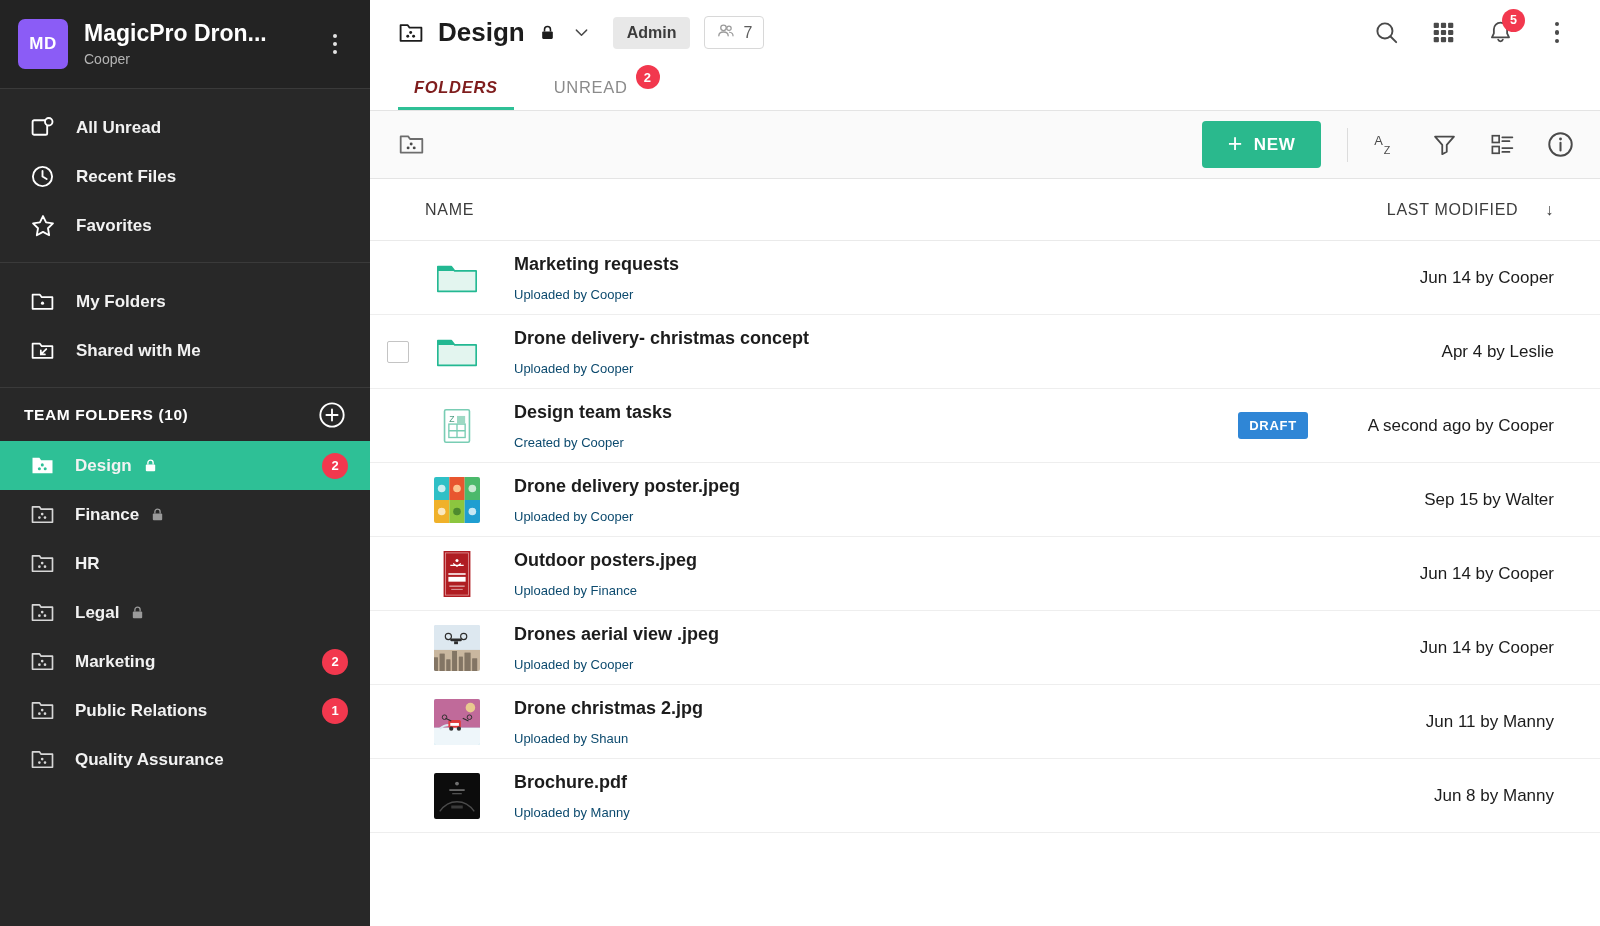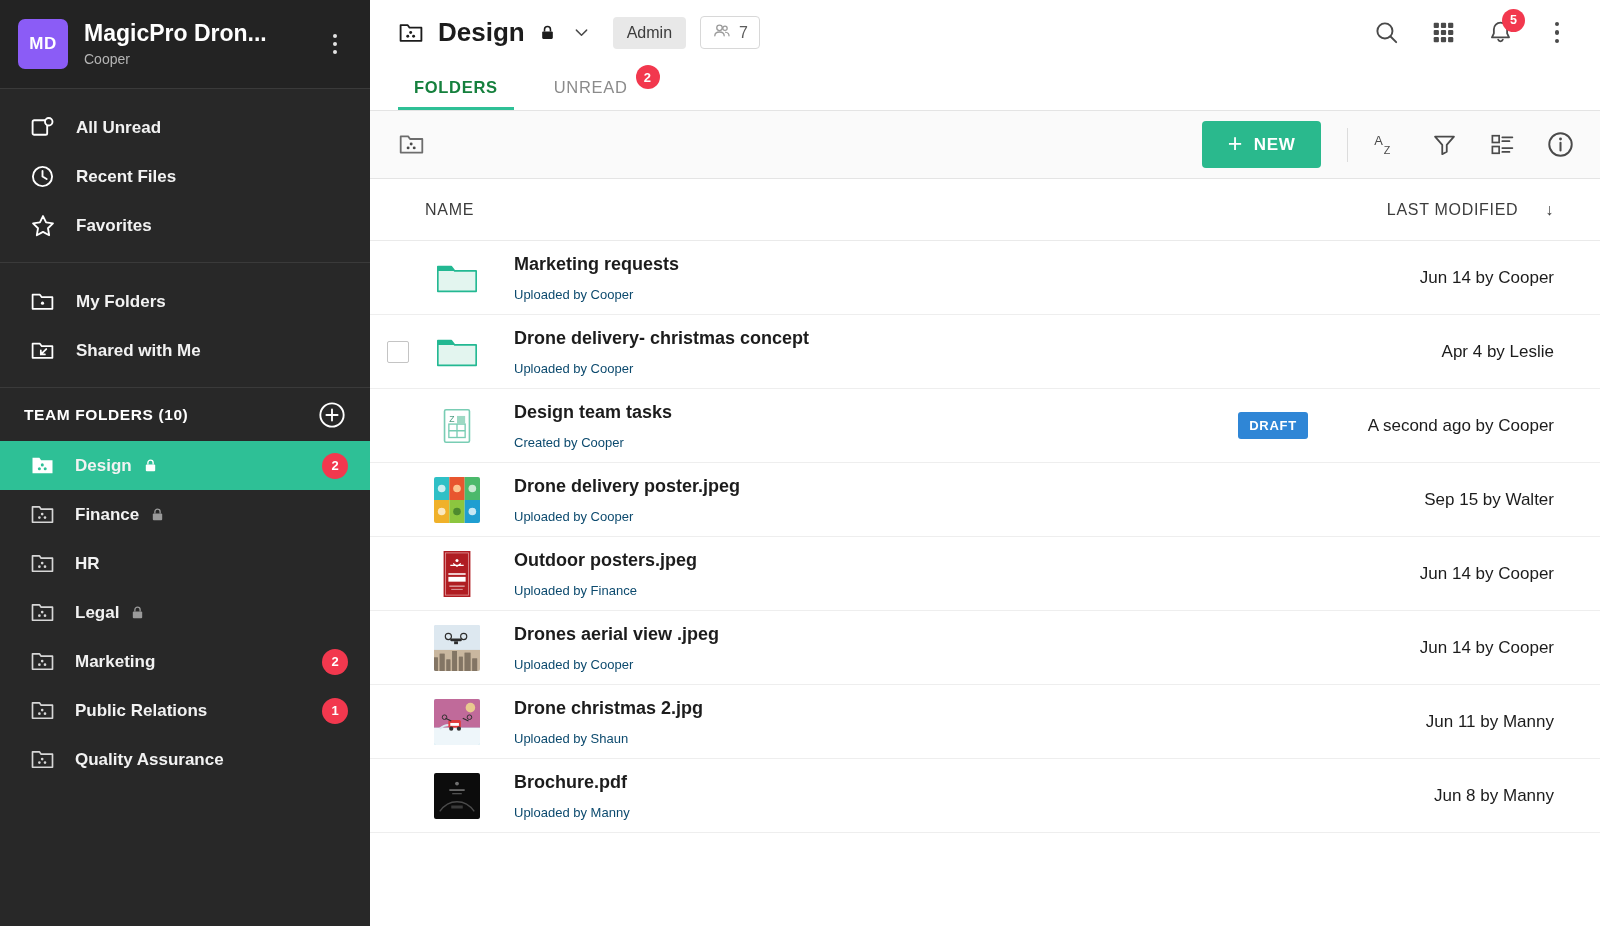--- a/index.html
+++ b/index.html
@@ -102,20 +102,21 @@
     height: 66px; display: flex; align-items: center; padding: 0 28px 0 28px;
   }
   .crumb-ico { width: 26px; height: 26px; flex: 0 0 26px; display: flex; align-items: center; }
   .crumb-title { font-size: 26px; font-weight: bold; color: #1c1c1c; margin-left: 14px; }
   .crumb-lock { margin-left: 14px; display: flex; align-items: center; }
   .crumb-caret { margin-left: 16px; display: flex; align-items: center; cursor: pointer; }
   .role-chip {
     margin-left: 22px; background: #e8e8e8; color: #3c3c3c;
     font-size: 16px; border-radius: 4px; padding: 7px 14px;
     cursor: pointer;
+    font-weight: bold;
   }
   .members-chip {
     margin-left: 14px; border: 1px solid #d8d8d8; border-radius: 4px;
     height: 33px; display: flex; align-items: center; gap: 7px;
     padding: 0 11px; color: #5c5c5c; font-size: 16px; cursor: pointer;
   }
   .topbar-spacer { flex: 1 1 auto; }
   .top-icons { display: flex; align-items: center; gap: 27px; }
   .top-icon { width: 30px; height: 30px; display: flex; align-items: center; justify-content: center; cursor: pointer; position: relative; }
   .bell-badge {
@@ -126,21 +127,21 @@
   }
   .kebab { display: flex; flex-direction: column; gap: 4px; align-items: center; }
   .kebab span { width: 4.5px; height: 4.5px; border-radius: 50%; background: #4a4a4a; }
 
   .tabs { display: flex; align-items: flex-end; padding-left: 28px; height: 45px; }
   .tab {
     position: relative; height: 45px; display: flex; align-items: center;
     font-size: 16.5px; letter-spacing: .7px; color: #8b8b8b; cursor: pointer;
     padding: 0 16px; margin-right: 24px;
   }
-  .tab.active { color: #15803d; font-weight: bold; }
+  .tab.active { color: #7f1d1d; font-weight: bold; font-style: italic; }
   .tab.active::after {
     content: ""; position: absolute; left: 0; right: 0; bottom: 0;
     height: 3px; background: #2ec096;
   }
   .tab-badge {
     position: absolute; top: 0px; right: -16px;
     min-width: 24px; height: 24px; border-radius: 50%;
     background: #f2384e; color: #fff; font-size: 13px; font-weight: bold;
     display: flex; align-items: center; justify-content: center;
   }

